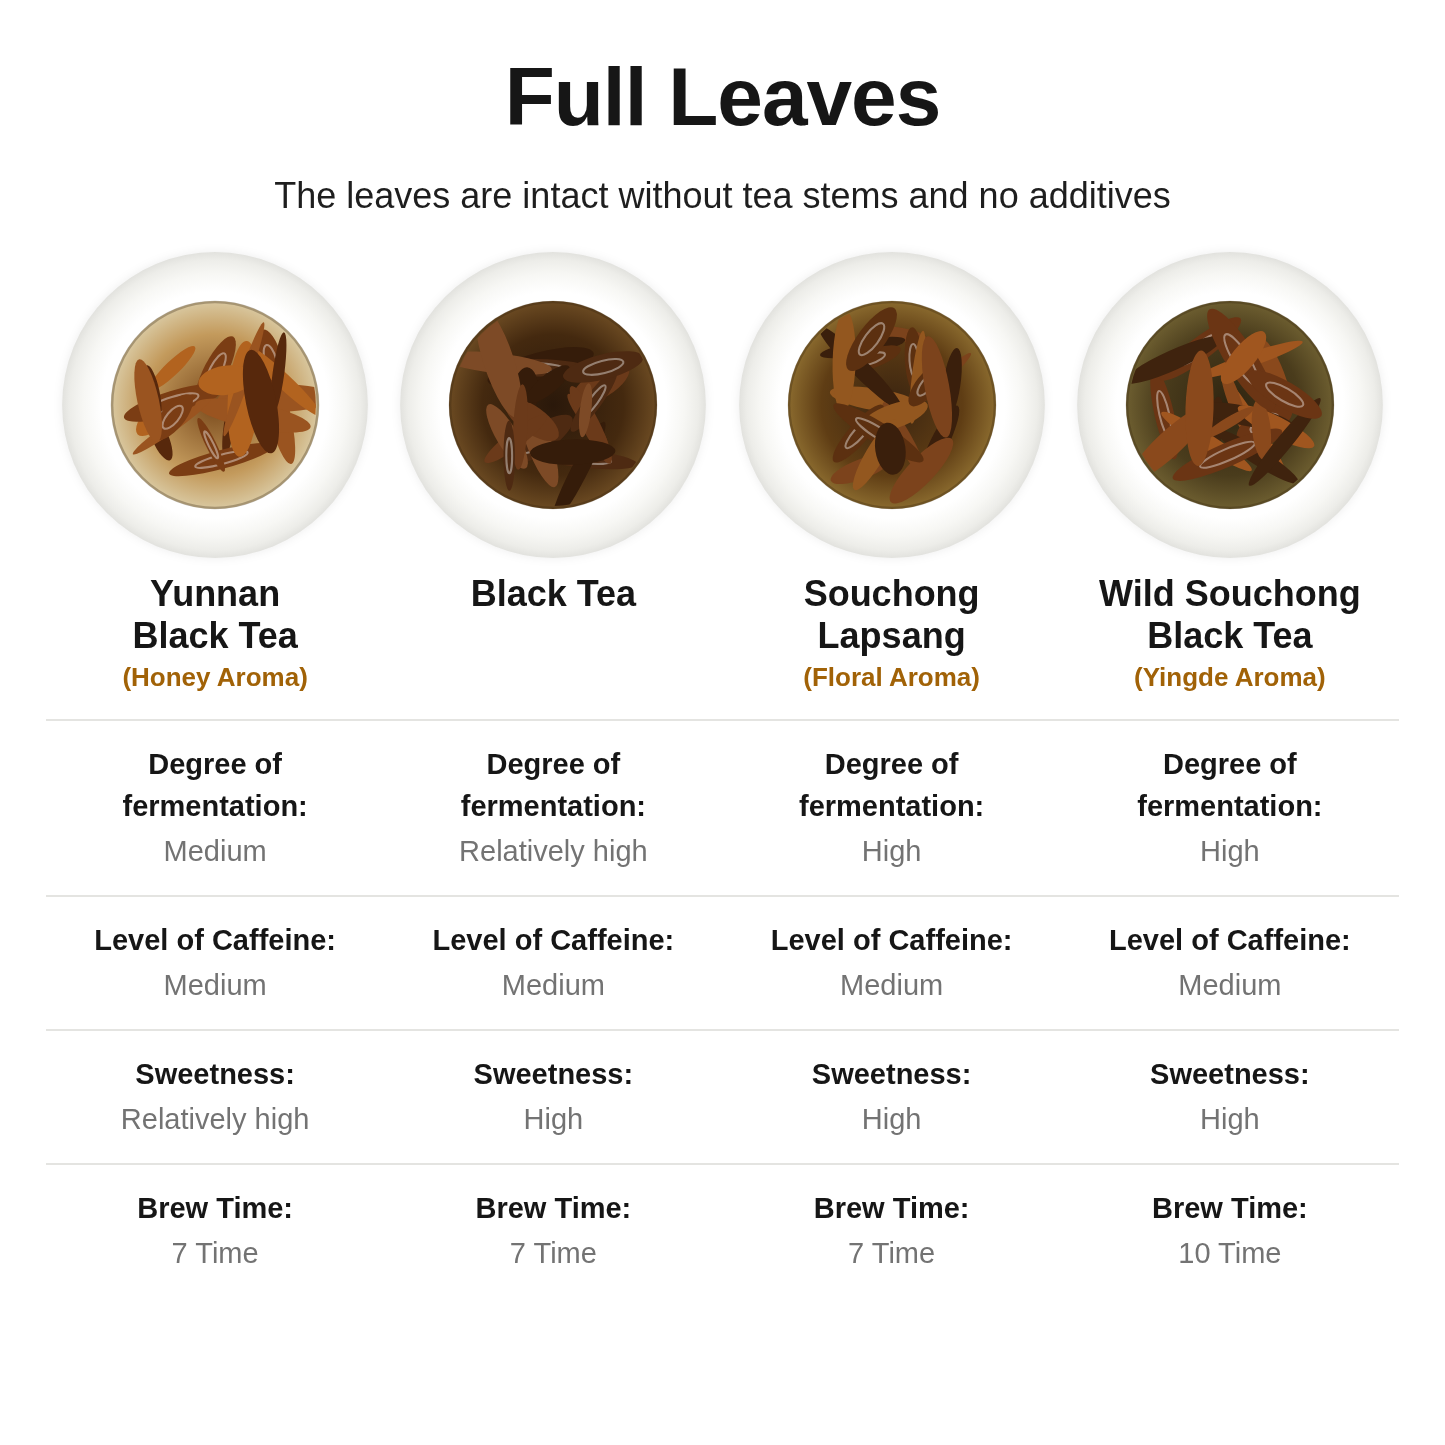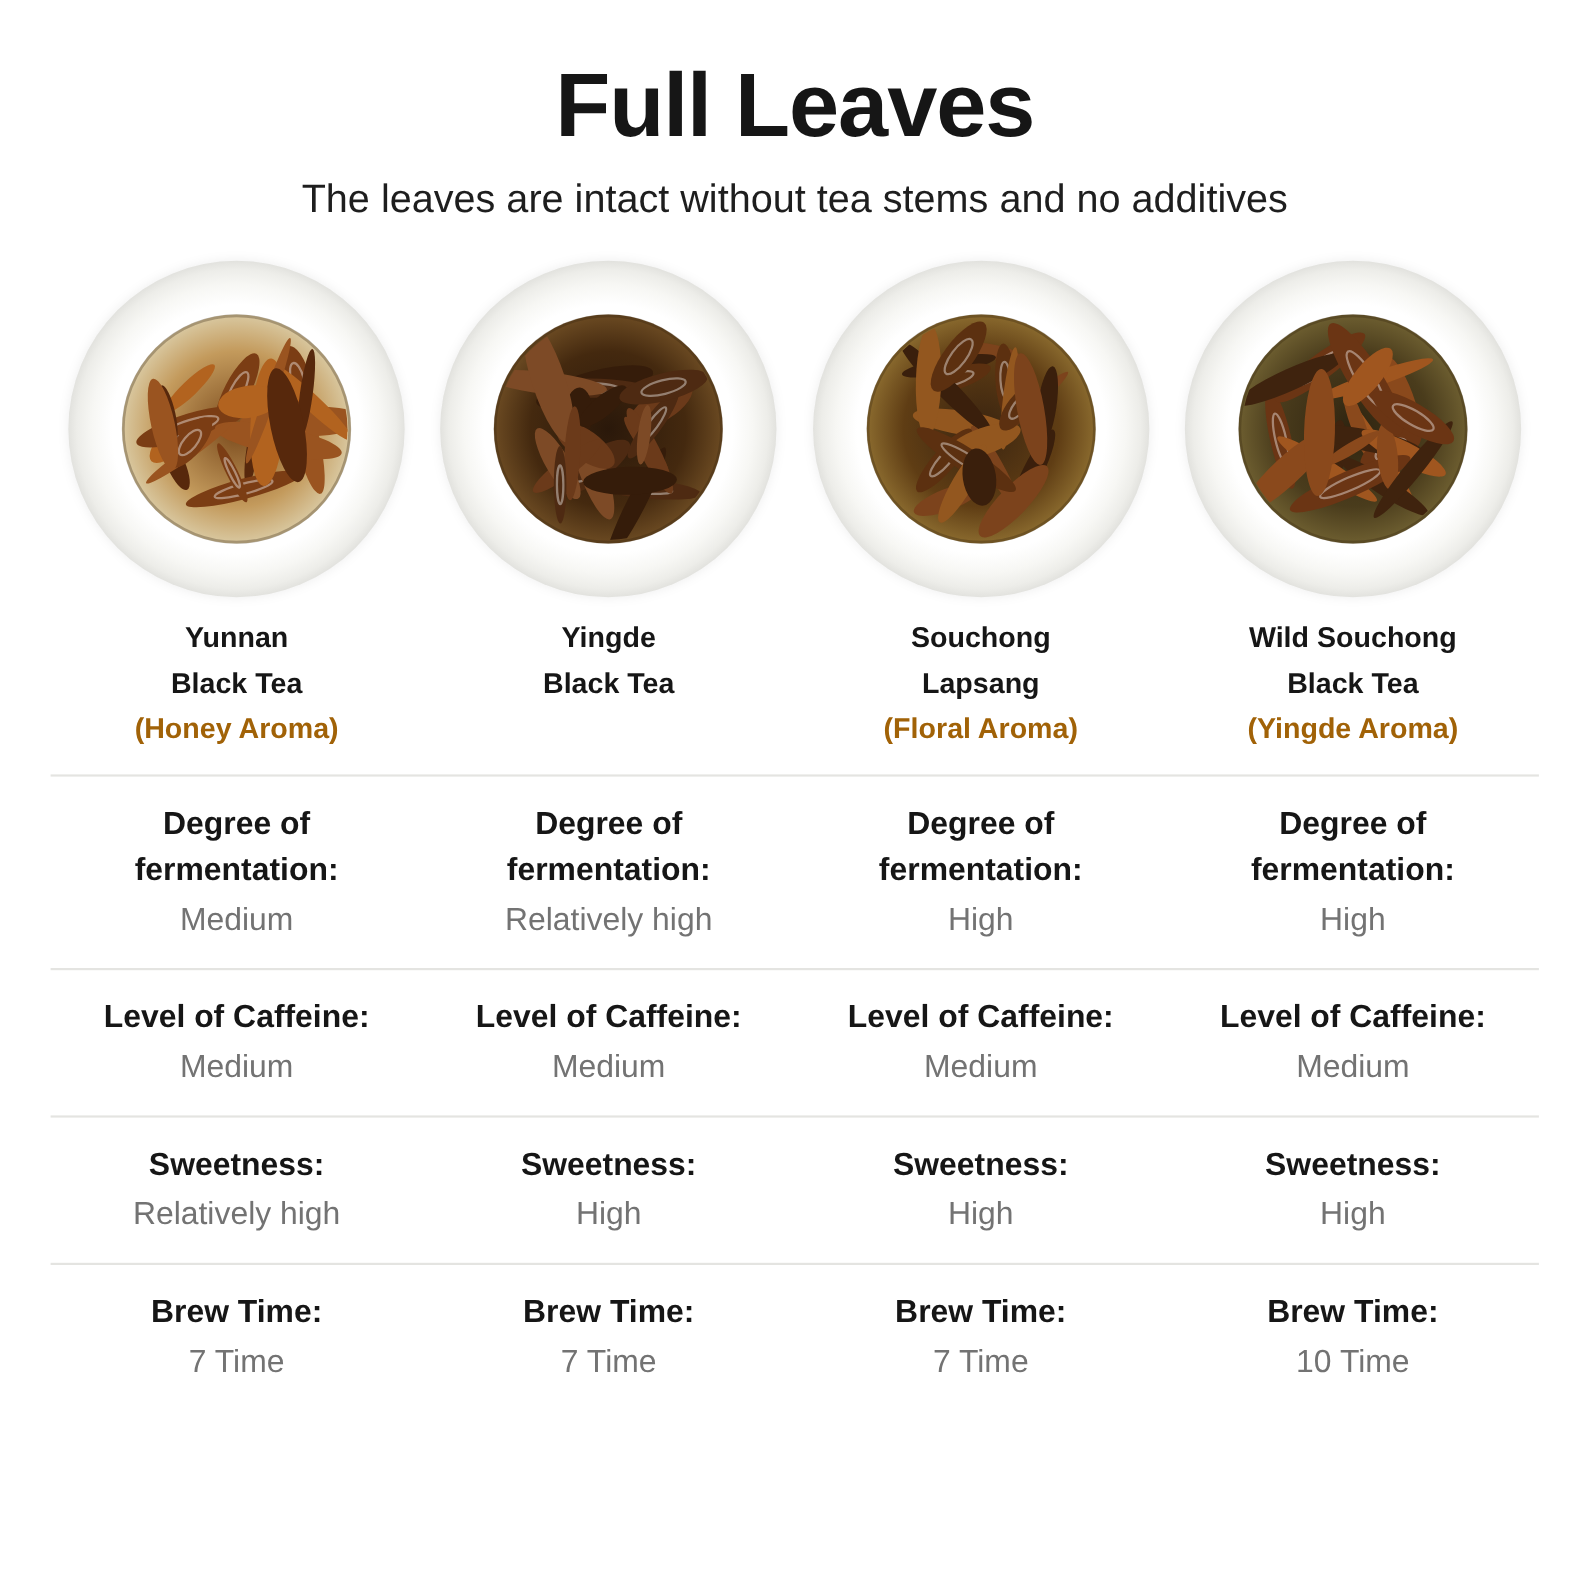--- a/index.html
+++ b/index.html
@@ -6,33 +6,33 @@
   .page{
     width:1445px;height:1445px;background:#ffffff;overflow:hidden;
     font-family:"Liberation Sans","DejaVu Sans",sans-serif;color:#1b1b1b;
     box-sizing:border-box;
   }
   .title{
     margin:0;padding-top:50px;text-align:center;
     font-size:82px;font-weight:700;letter-spacing:-1px;color:#161616;
   }
   .subtitle{
-    margin:16px 0 0 0;text-align:center;
+    margin:31px 0 0 0;text-align:center;
     font-size:36px;font-weight:400;color:#1e1e1e;
   }
   .grid{
     display:grid;grid-template-columns:repeat(4,1fr);
     margin:0 46px;
   }
   .cups-row{margin-top:32px;}
   .cup-wrap{display:flex;justify-content:center;align-items:center;}
   .cup-svg{width:312px;height:312px;display:block;filter:drop-shadow(0 0 5px rgba(0,0,0,0.07));}
   .names-row{margin-top:12px;}
   .name-cell{text-align:center;padding:0 6px;}
-  .tea-name-line{font-size:26px;font-weight:700;line-height:42px;color:#161616;}
+  .tea-name-line{font-size:36px;font-weight:700;line-height:42px;color:#161616;}
   .tea-aroma{font-size:26px;font-weight:700;margin-top:5px;color:#a16207;}
   .attr-row{border-top:2px solid #e4e4e1;padding:22px 0 24px;}
   .attr-row.first{margin-top:26px;}
   .attr-cell{text-align:center;padding:0 8px;}
   .attr-label{font-size:29px;font-weight:700;line-height:42px;color:#161616;}
   .lbl-line{display:block;}
   .lbl-line:empty{display:none;}
   .attr-value{font-size:29px;font-weight:400;line-height:40px;margin-top:4px;color:#737373;}
 </style>
 </head>
@@ -262,21 +262,20 @@
     </div>
   </div>
 
   <div class="grid names-row">
     <div class="name-cell">
       <div class="tea-name-line">Yunnan</div>
       <div class="tea-name-line">Black Tea</div>
       <div class="tea-aroma">(Honey Aroma)</div>
     </div>
     <div class="name-cell">
-      <div class="tea-name-line">Yingde</div>
       <div class="tea-name-line">Black Tea</div>
     </div>
     <div class="name-cell">
       <div class="tea-name-line">Souchong</div>
       <div class="tea-name-line">Lapsang</div>
       <div class="tea-aroma">(Floral Aroma)</div>
     </div>
     <div class="name-cell">
       <div class="tea-name-line">Wild Souchong</div>
       <div class="tea-name-line">Black Tea</div>

